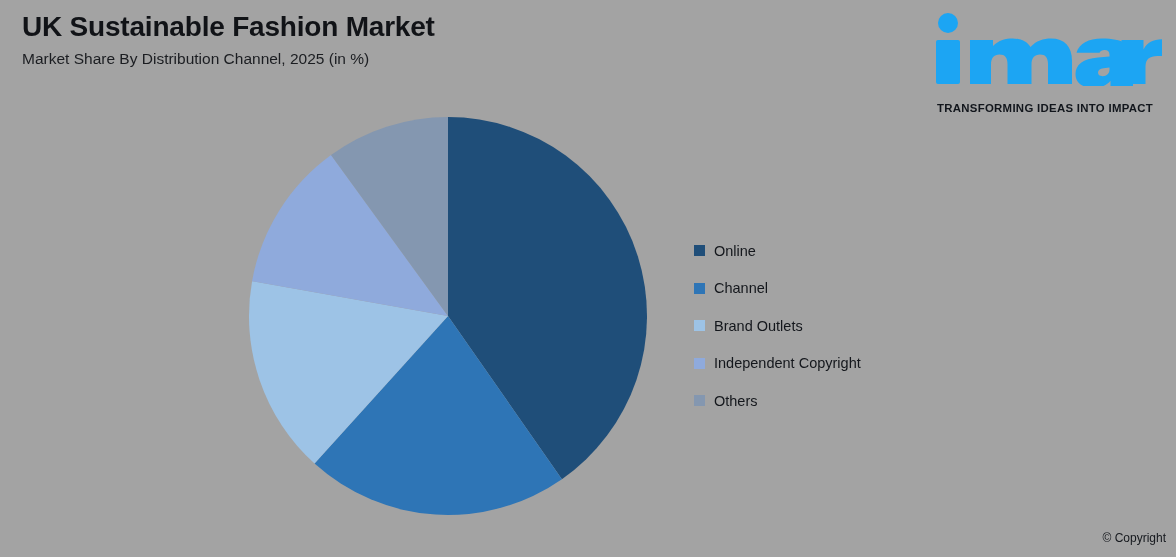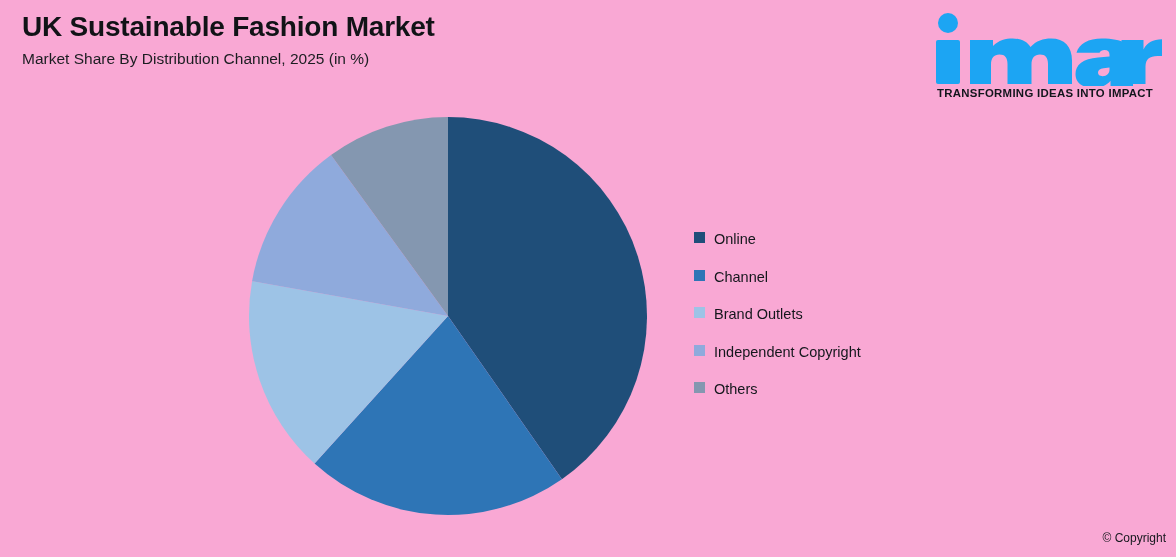--- a/index.html
+++ b/index.html
@@ -55,21 +55,21 @@
   }
   #logo-mark {
     display: block;
     margin: 0 auto;
   }
   #logo-tagline {
     font-size: 11.4px;
     font-weight: bold;
     color: #12161c;
     letter-spacing: 0.3px;
-    margin-top: 1px;
+    margin-top: 16px;
     white-space: nowrap;
   }
 
   
   #pie-wrap {
     position: absolute;
     left: 248px;
     top: 116px;
     width: 400px;
     height: 400px;
@@ -80,21 +80,21 @@
 
   
   #legend {
     position: absolute;
     left: 694px;
     top: 232px;
     width: 330px;
   }
   .legend-row {
     display: flex;
-    align-items: flex-start;
+    align-items: center;
     height: 37.5px;
   }
   .legend-swatch {
     width: 11px;
     height: 11px;
     flex: 0 0 11px;
     margin-right: 9px;
   }
   .legend-label {
     font-size: 14.5px;
@@ -113,21 +113,21 @@
     color: #15181d;
     line-height: 1.45;
   }
   #copyright div {
     white-space: nowrap;
   }
 </style>
 </head>
 <body>
 
-<div id="page" style="background: #f9a8d4;">
+<div id="page" style="background: #a3a3a3;">
 
   <div id="header">
     <h1 id="chart-title">UK Sustainable Fashion Market</h1>
     <p id="chart-subtitle">Market Share By Distribution Channel, 2025 (in %)</p>
   </div>
 
   <div id="logo-block">
     <svg id="logo-mark" width="238" height="74" viewBox="0 0 238 74" aria-hidden="true">
       <g fill="#1CA5F3">
         <circle cx="22" cy="11" r="10"></circle>

